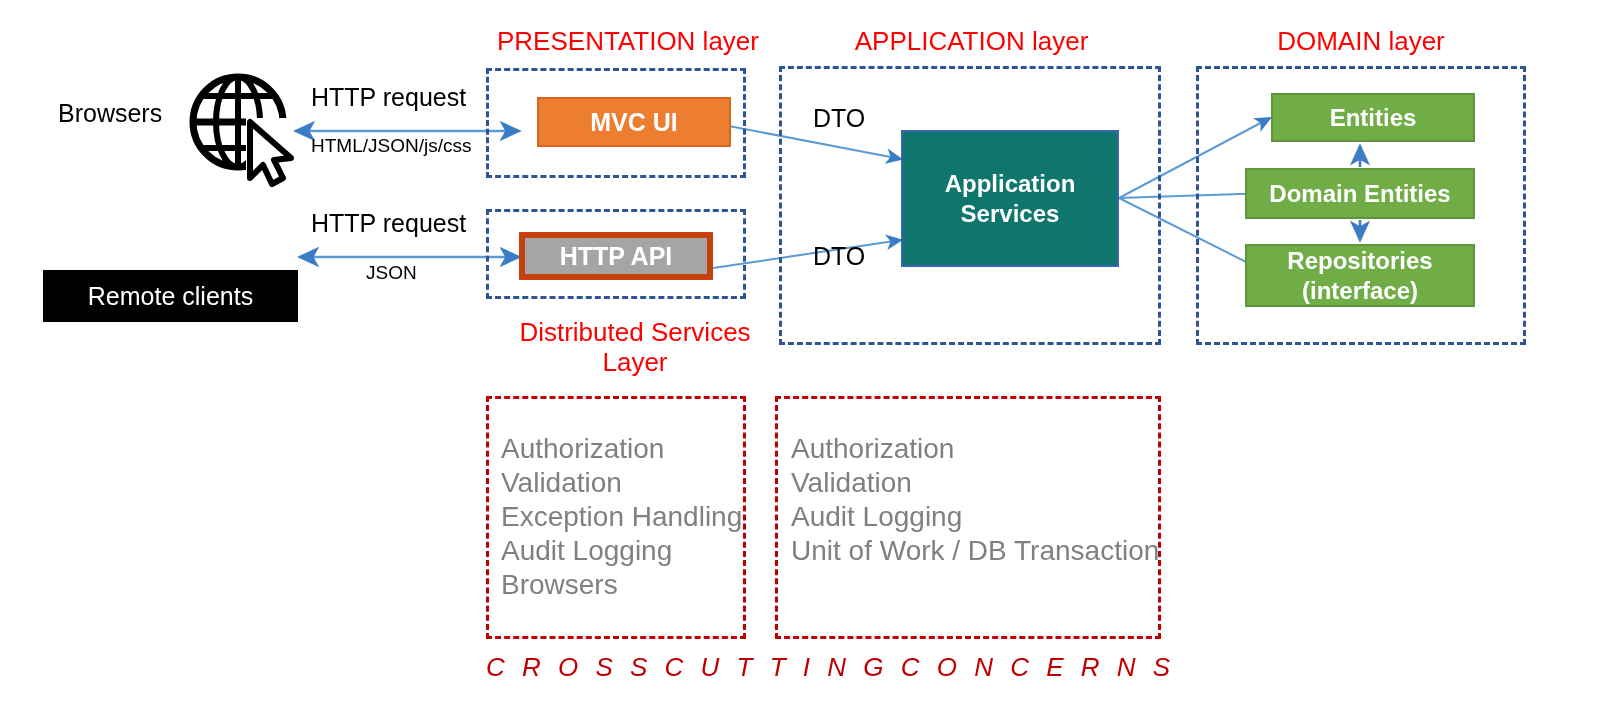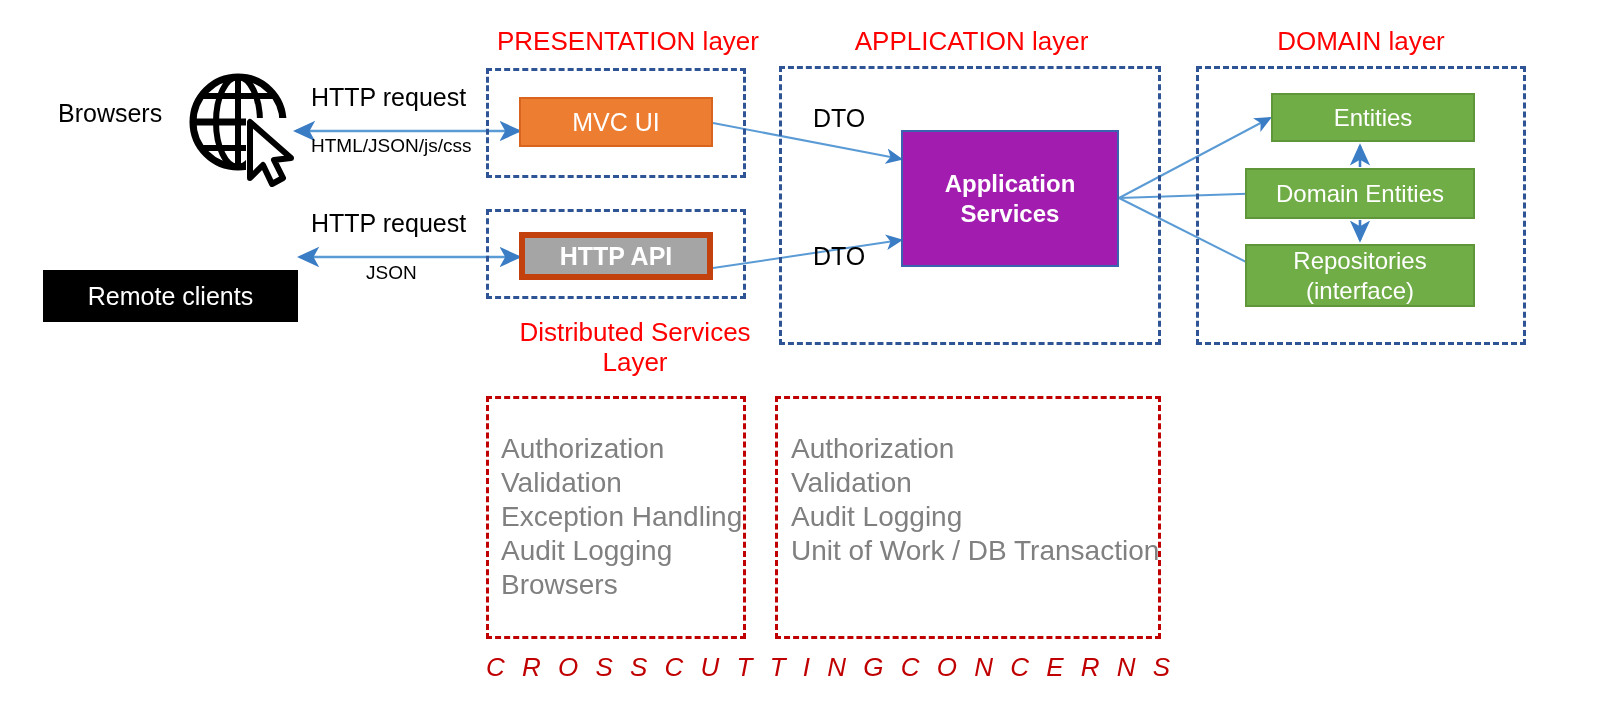--- a/index.html
+++ b/index.html
@@ -50,37 +50,38 @@
     align-items: center;
     justify-content: center;
     text-align: center;
     color: #ffffff;
     font-size: 25px;
     line-height: 30px;
   }
   .node.orange {
     background: #ED7D31;
     border: 2px solid #D9641E;
-    font-weight: normal;
+    font-weight: bold;
+    margin-left: 18px;
   }
   .node.gray {
     background: #A5A5A5;
     border: 6px solid #c2410c;
     font-weight: bold;
   }
   .node.blue {
-    background: #a21caf;
+    background: #0f766e;
     border: 2px solid #3A64B0;
     font-weight: bold;
     font-size: 24px;
   }
   .node.green {
     background: #70AD47;
     border: 2px solid #5E9639;
-    font-weight: normal;
+    font-weight: bold;
     font-size: 24px;
   }
   .node.black {
     background: #000000;
     border: none;
     font-weight: normal;
     font-size: 25px;
   }
 
   

